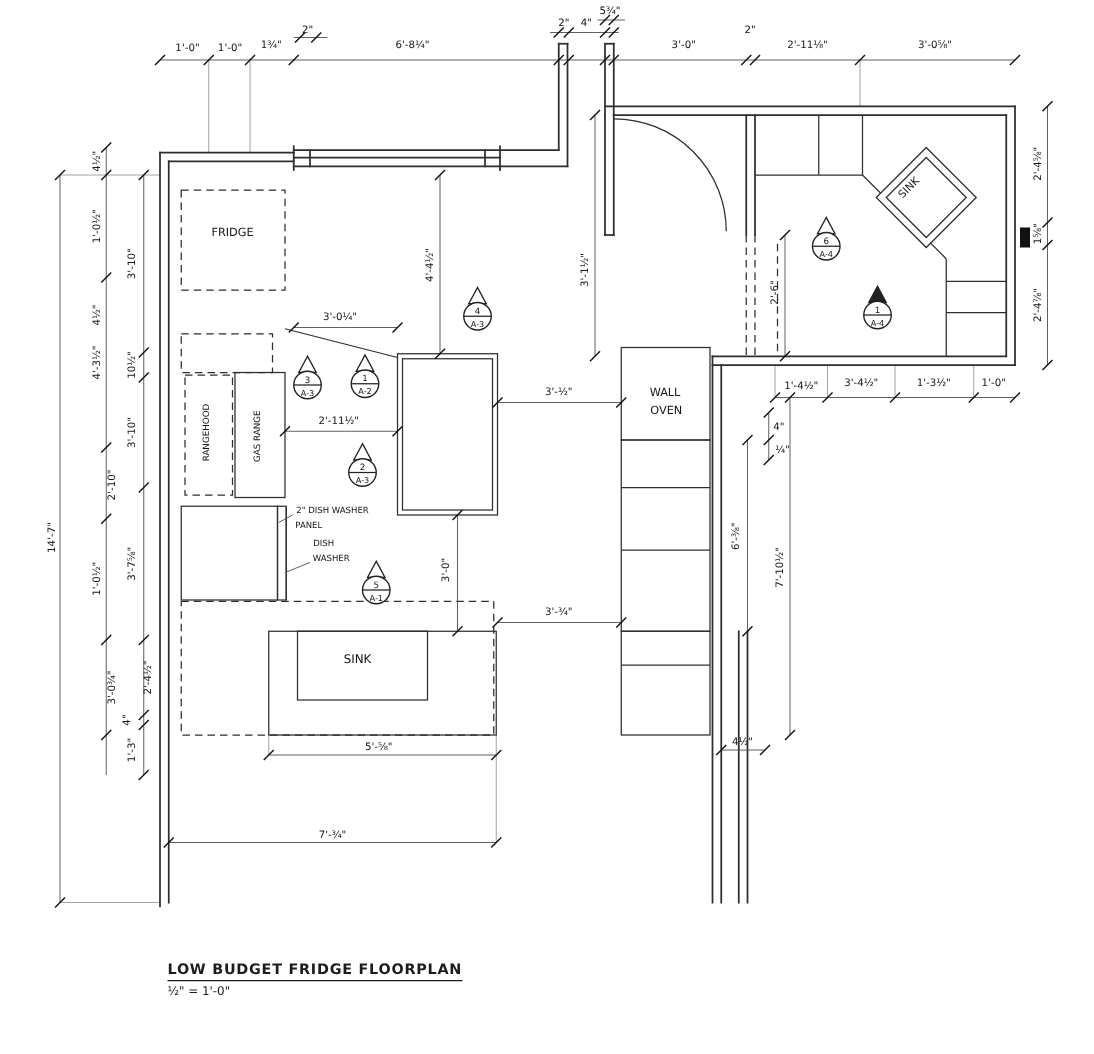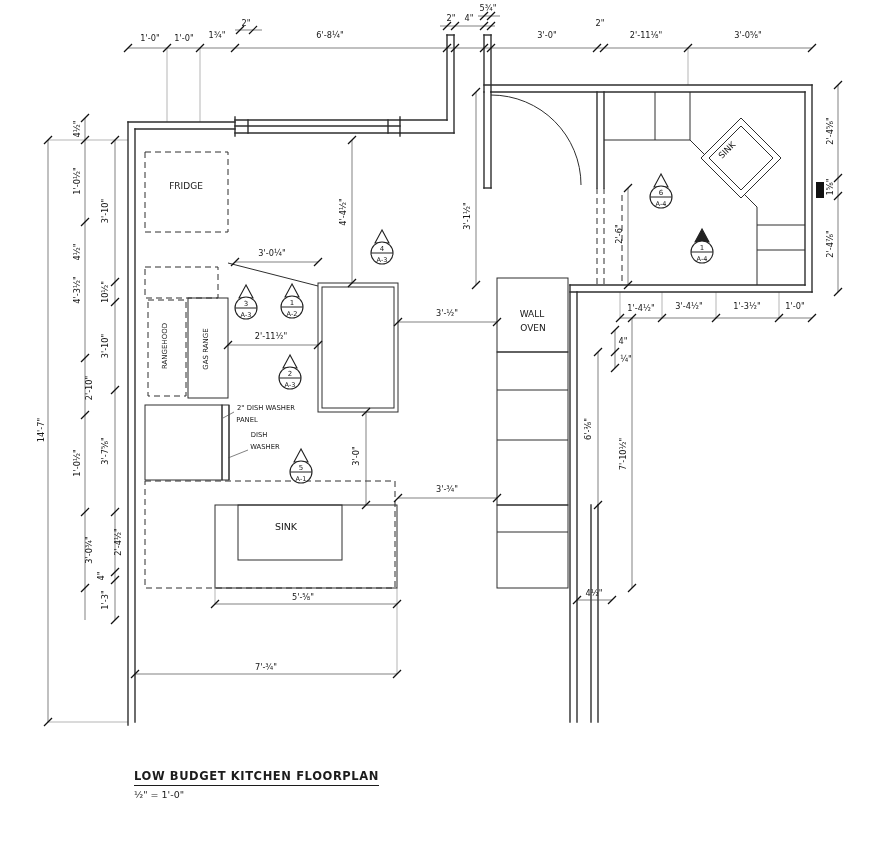--- a/index.html
+++ b/index.html
@@ -326,16 +326,16 @@
         <g class="marker" transform="translate(702 252)">
           <polygon points="0,-23 -7,-10 7,-10" class="filled"></polygon>
           <circle r="11"></circle>
           <line x1="-11" y1="0" x2="11" y2="0"></line>
           <text y="-2" text-anchor="middle" font-size="7">1</text>
           <text y="8.5" text-anchor="middle" font-size="6.5">A-4</text>
         </g>
       </g>
   </svg>
   <div class="titleblock">
-    <div class="title">LOW BUDGET KITCHEN FLOORPLAN</div>
+    <div class="title">LOW BUDGET FRIDGE FLOORPLAN</div>
     <div class="scale">½" = 1'-0"</div>
   </div>
 </div>
 
 </body></html>

